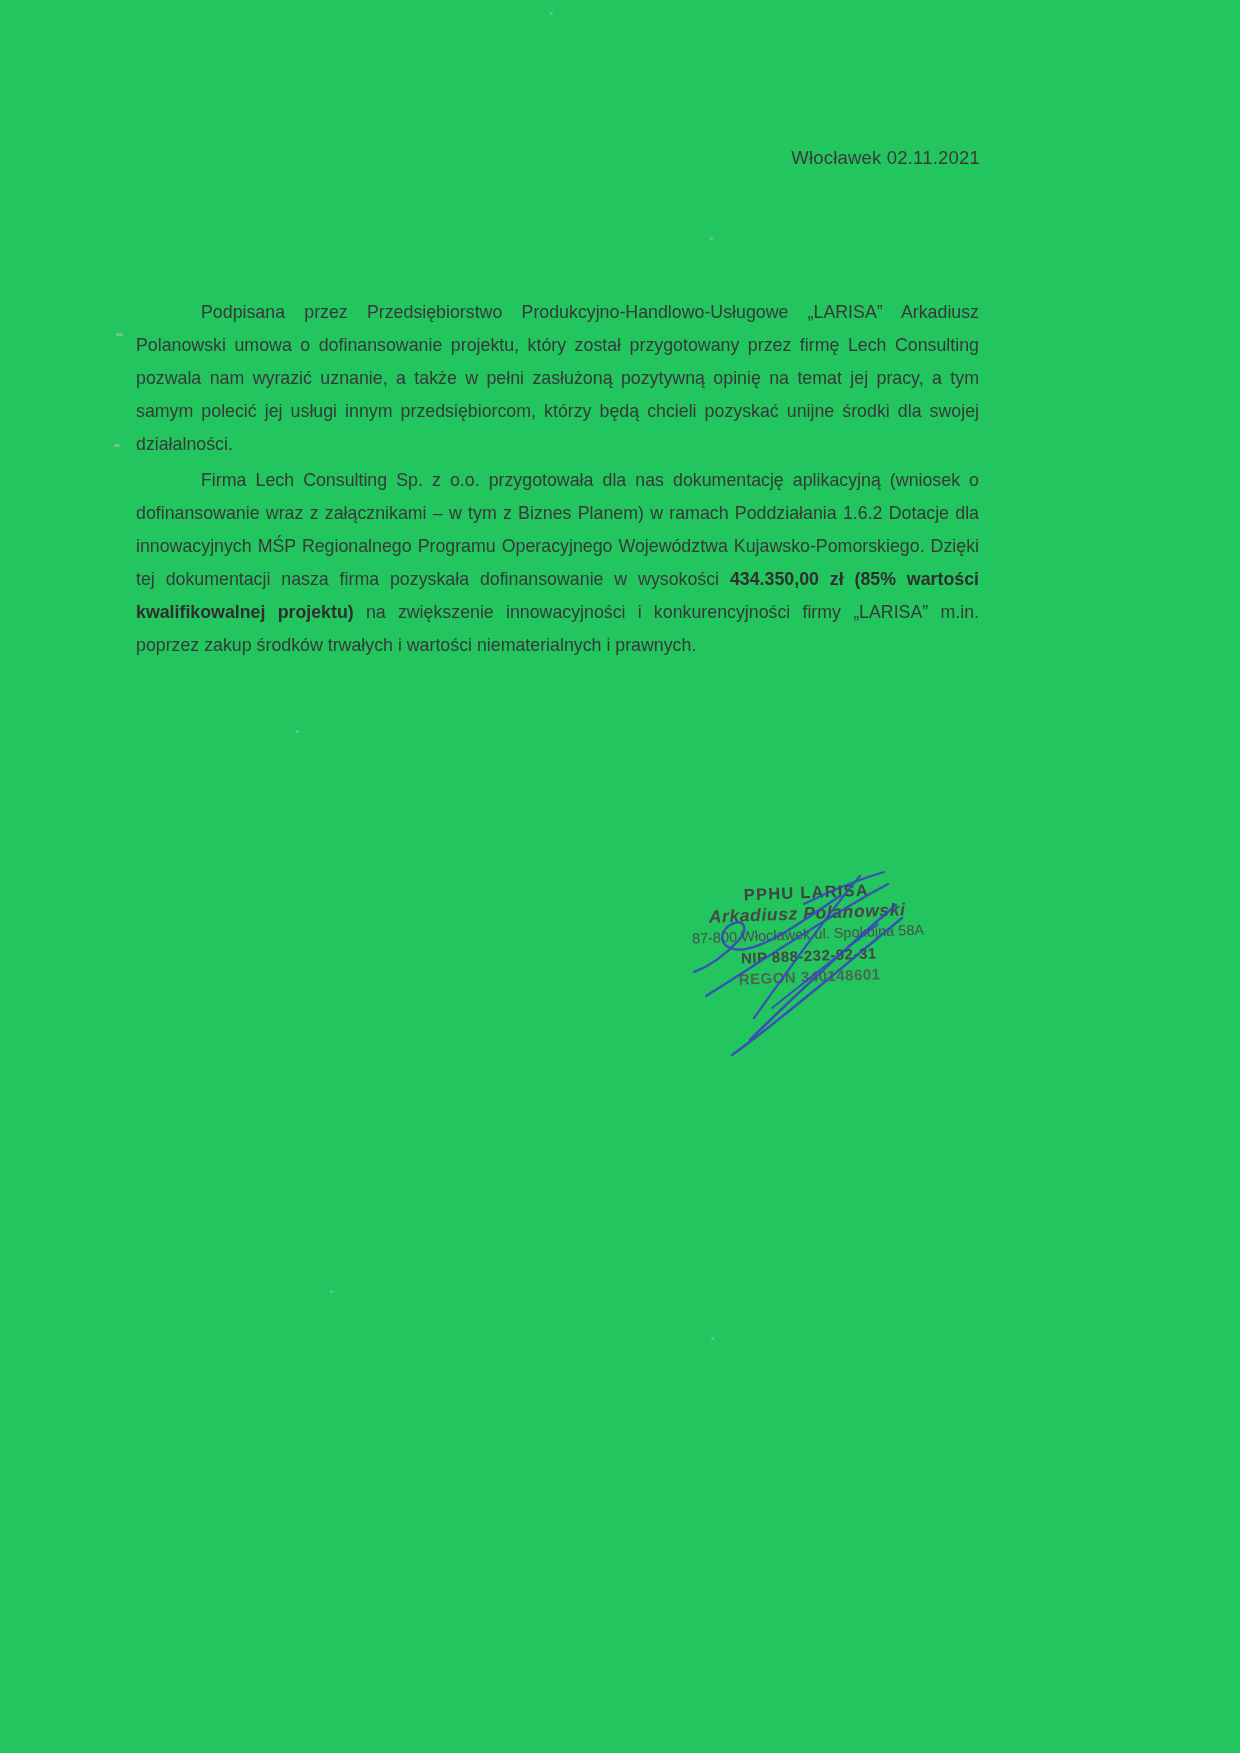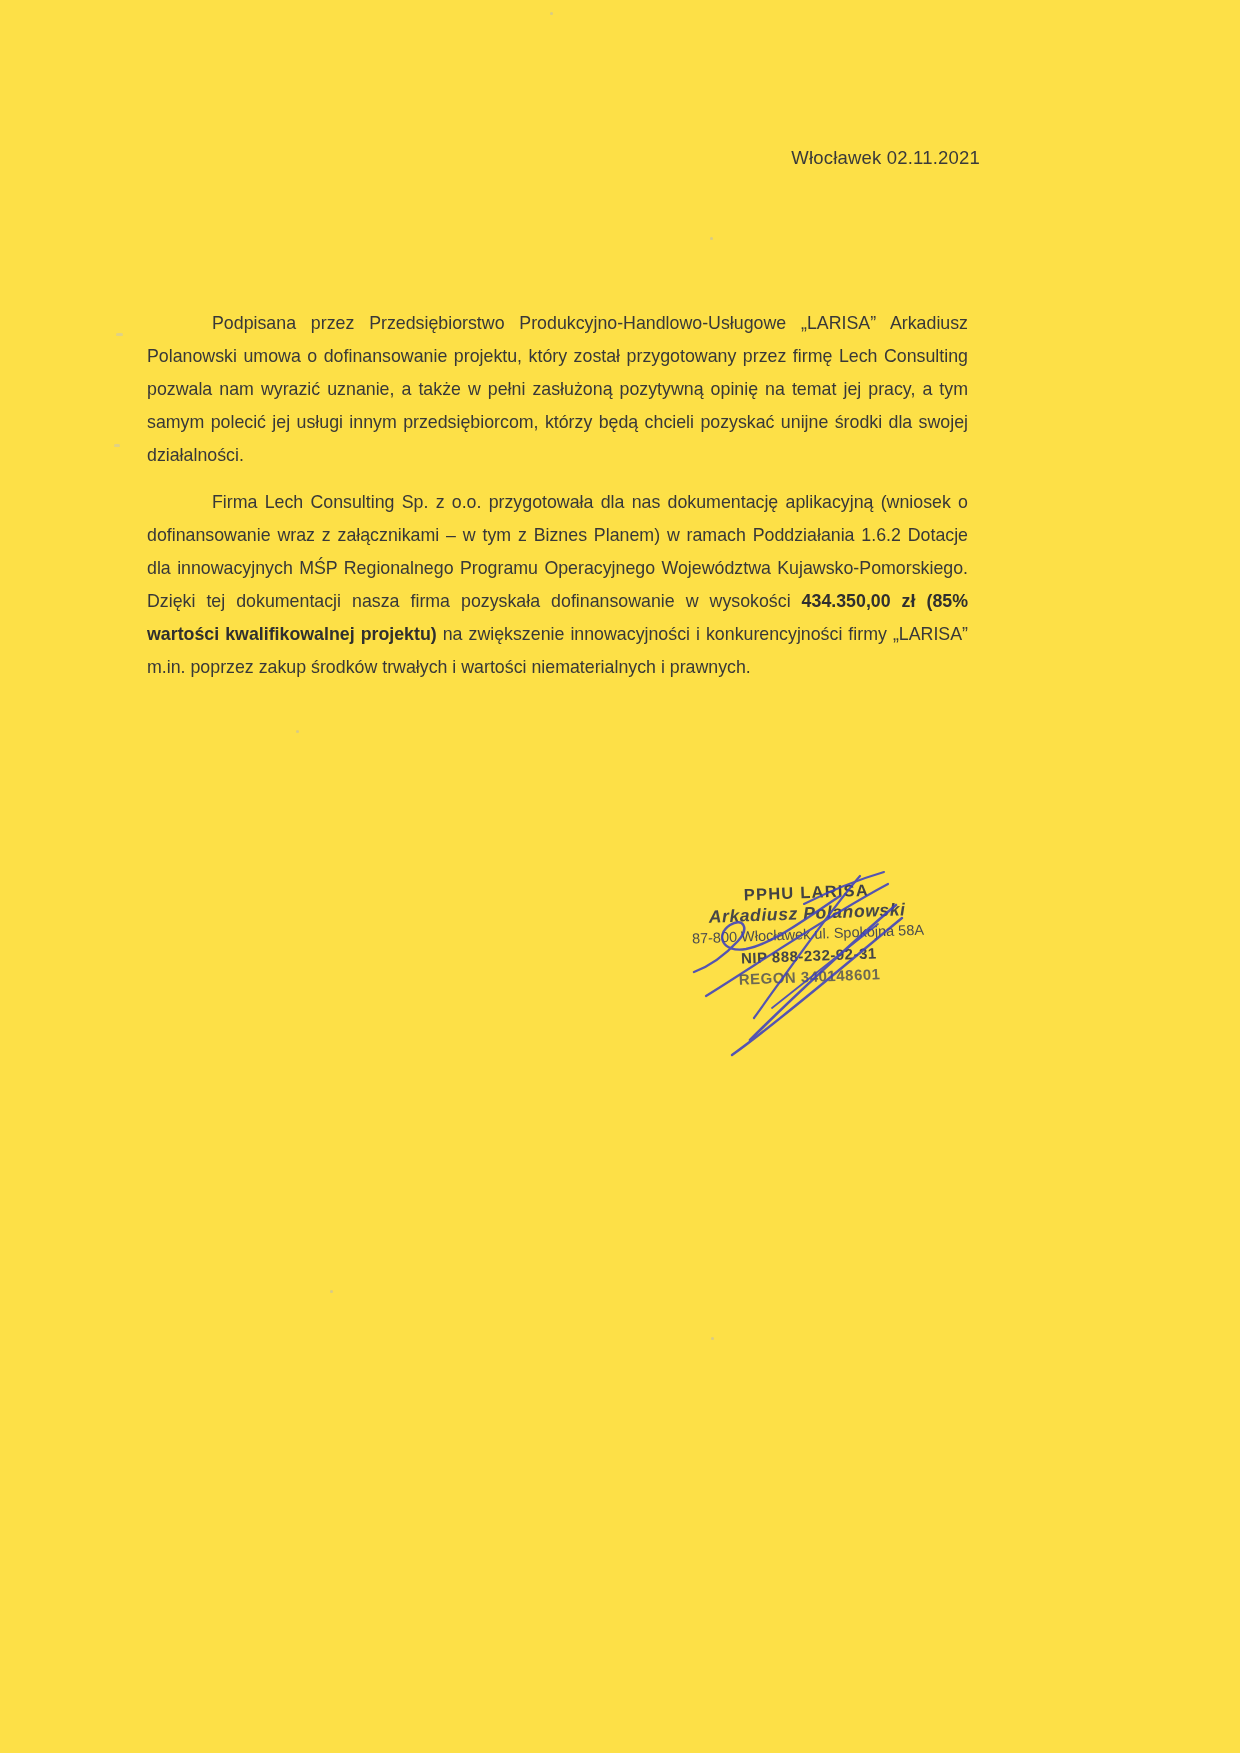--- a/index.html
+++ b/index.html
@@ -5,21 +5,21 @@
   html, body { margin: 0; padding: 0; }
   body {
     width: 1240px; height: 1753px;
     background: #ffffff;
     font-family: "Liberation Sans", sans-serif;
     position: relative;
     overflow: hidden;
   }
   .page {
     position: absolute; inset: 0;
-    background: #fde047;
+    background: #22c55e;
   }
   
   .date-line {
     position: absolute;
     top: 147px;
     right: 260px;
     font-size: 18.5px;
     color: #3a3a3a;
     letter-spacing: 0.2px;
   }
@@ -28,21 +28,21 @@
     position: absolute;
     top: 293px;
     left: 133px;
     width: 849px;
     font-size: 17.8px;
     line-height: 33px;
     color: #383838;
     text-align: justify;
   }
   .body-text p {
-    margin: 14px;
+    margin: 3px;
     text-indent: 65px;
   }
   .bold-inline { font-weight: 700; color: #2f2f2f; }
   
   .stamp {
     position: absolute;
     left: 686px;
     top: 882px;
     width: 244px;
     text-align: center;

